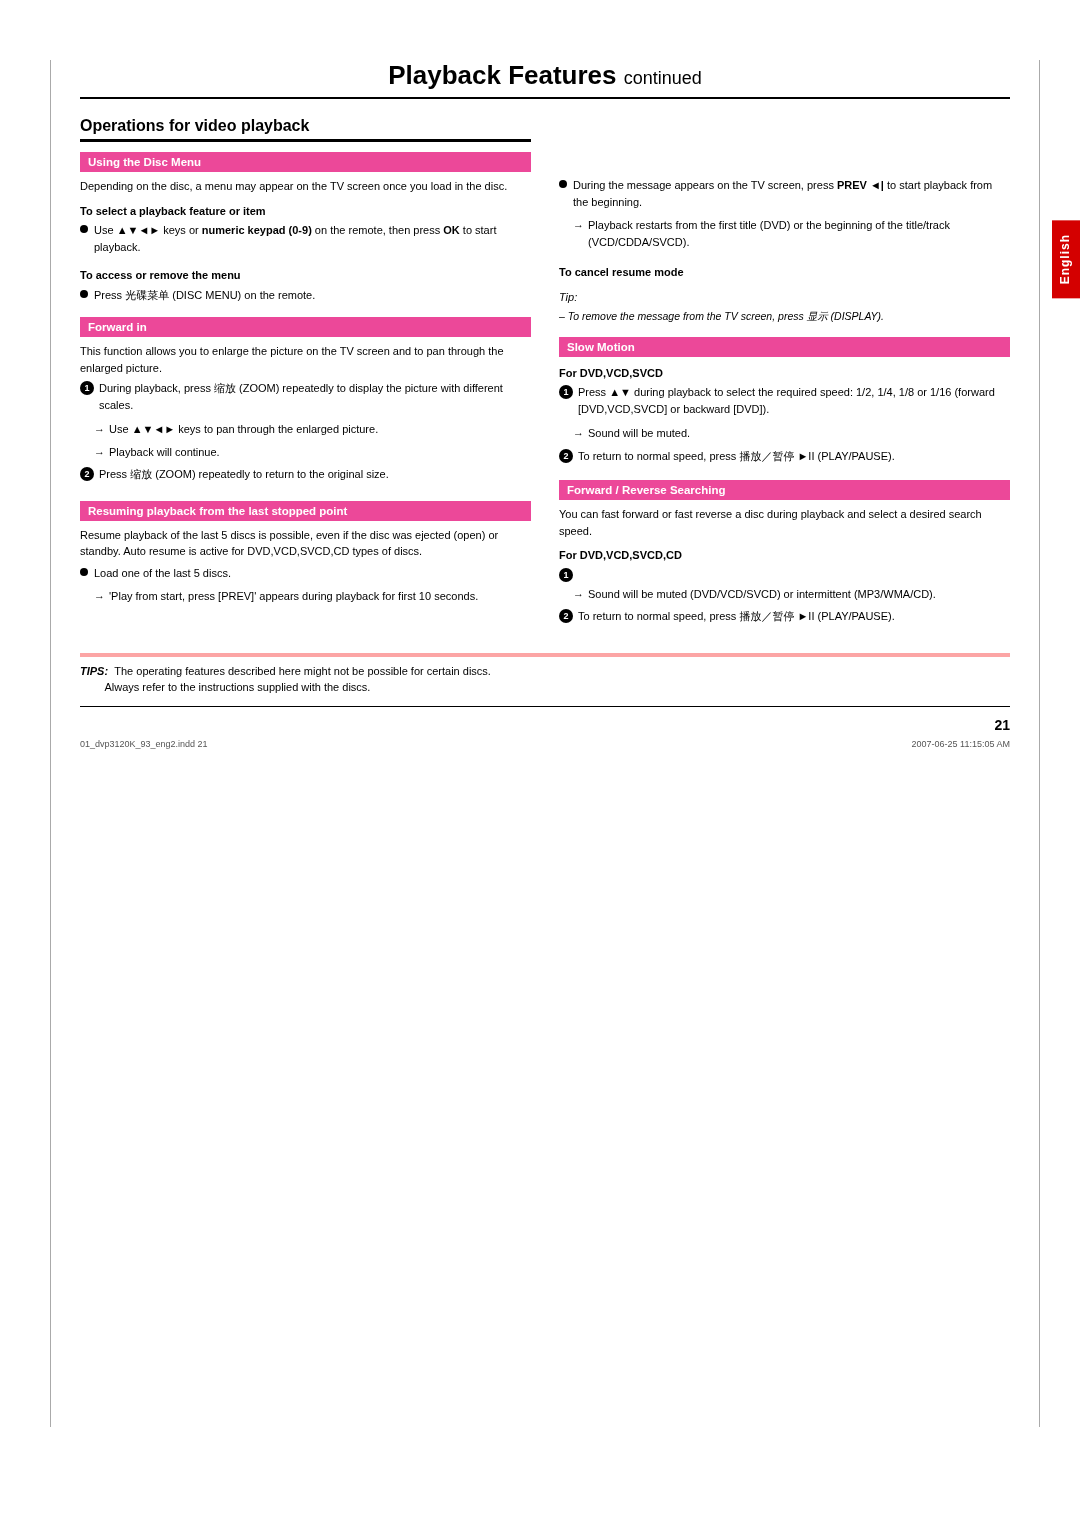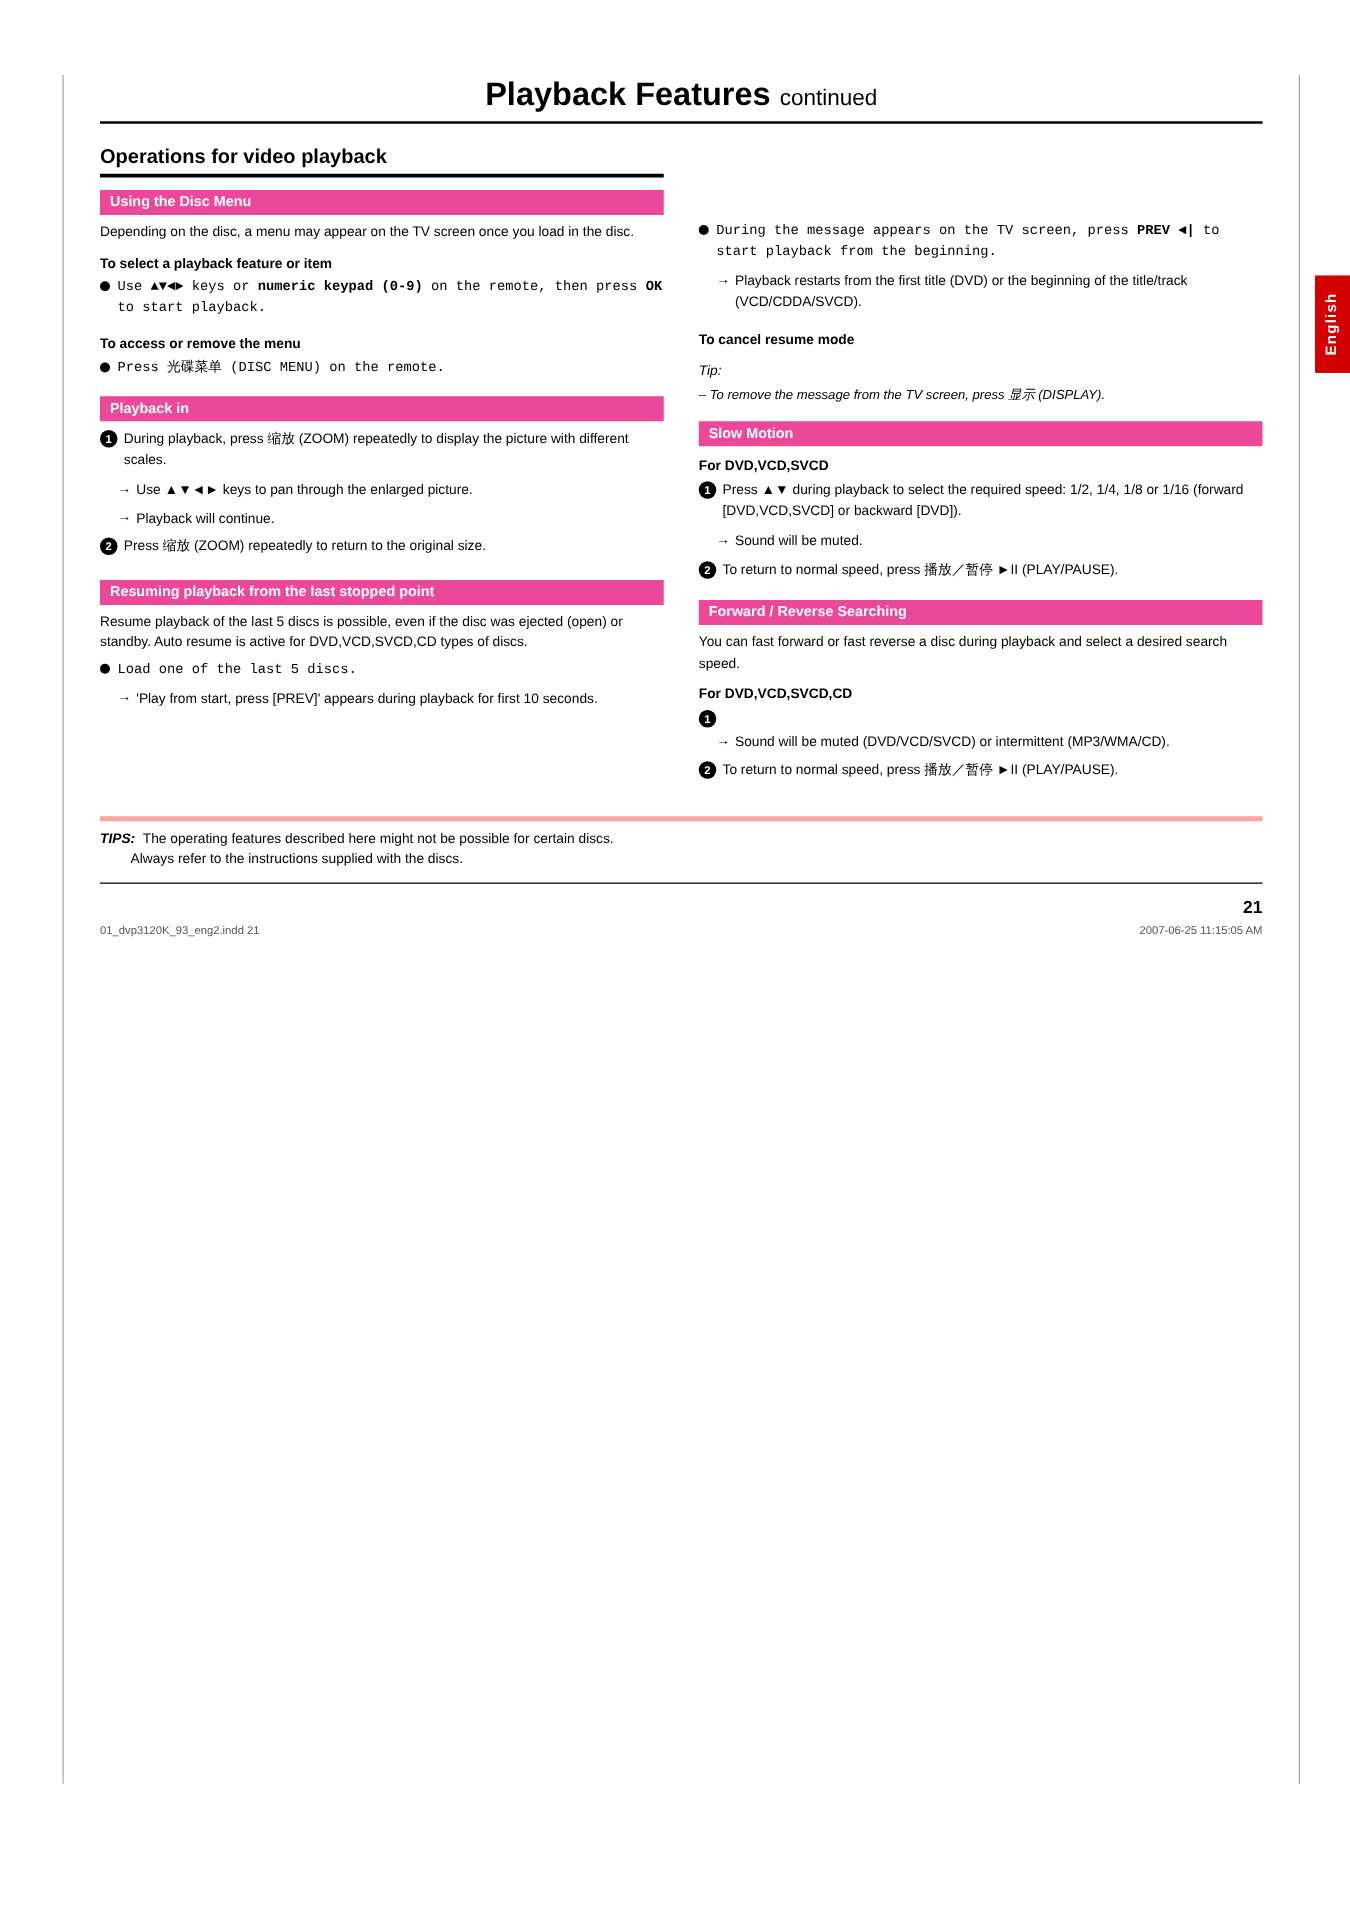--- a/index.html
+++ b/index.html
@@ -93,21 +93,20 @@
     .arrow-item .arrow {
       margin-right: 4px;
       flex-shrink: 0;
       margin-top: 1px;
     }
     
     .bullet-item {
       display: flex;
       align-items: flex-start;
       margin-bottom: 3px;
-      font-family: Liberation Mono, monospace;
     }
     .bullet-circle {
       width: 8px;
       height: 8px;
       border-radius: 50%;
       background: #000;
       flex-shrink: 0;
       margin-top: 3px;
       margin-right: 6px;
     }
@@ -216,21 +215,22 @@
         <div class="bullet-circle"></div>
         <p>Use <b>▲▼◄►</b> keys or <b>numeric keypad (0-9)</b> on the remote, then press <b>OK</b> to start playback.</p>
       </div>
 
       <p class="sub-heading">To access or remove the menu</p>
       <div class="bullet-item">
         <div class="bullet-circle"></div>
         <p>Press 光碟菜单 (DISC MENU) on the remote.</p>
       </div>
 
-      <div class="section-header">Playback in</div>
+      <div class="section-header">Forward in</div>
+      <p>This function allows you to enlarge the picture on the TV screen and to pan through the enlarged picture.</p>
 
       <div class="numbered-item">
         <div class="num-circle">1</div>
         <p>During playback, press 缩放 (ZOOM) repeatedly to display the picture with different scales.</p>
       </div>
       <div class="arrow-item indent">
         <span class="arrow">→</span>
         <p>Use <b>▲▼◄►</b> keys to pan through the enlarged picture.</p>
       </div>
       <div class="arrow-item indent">

